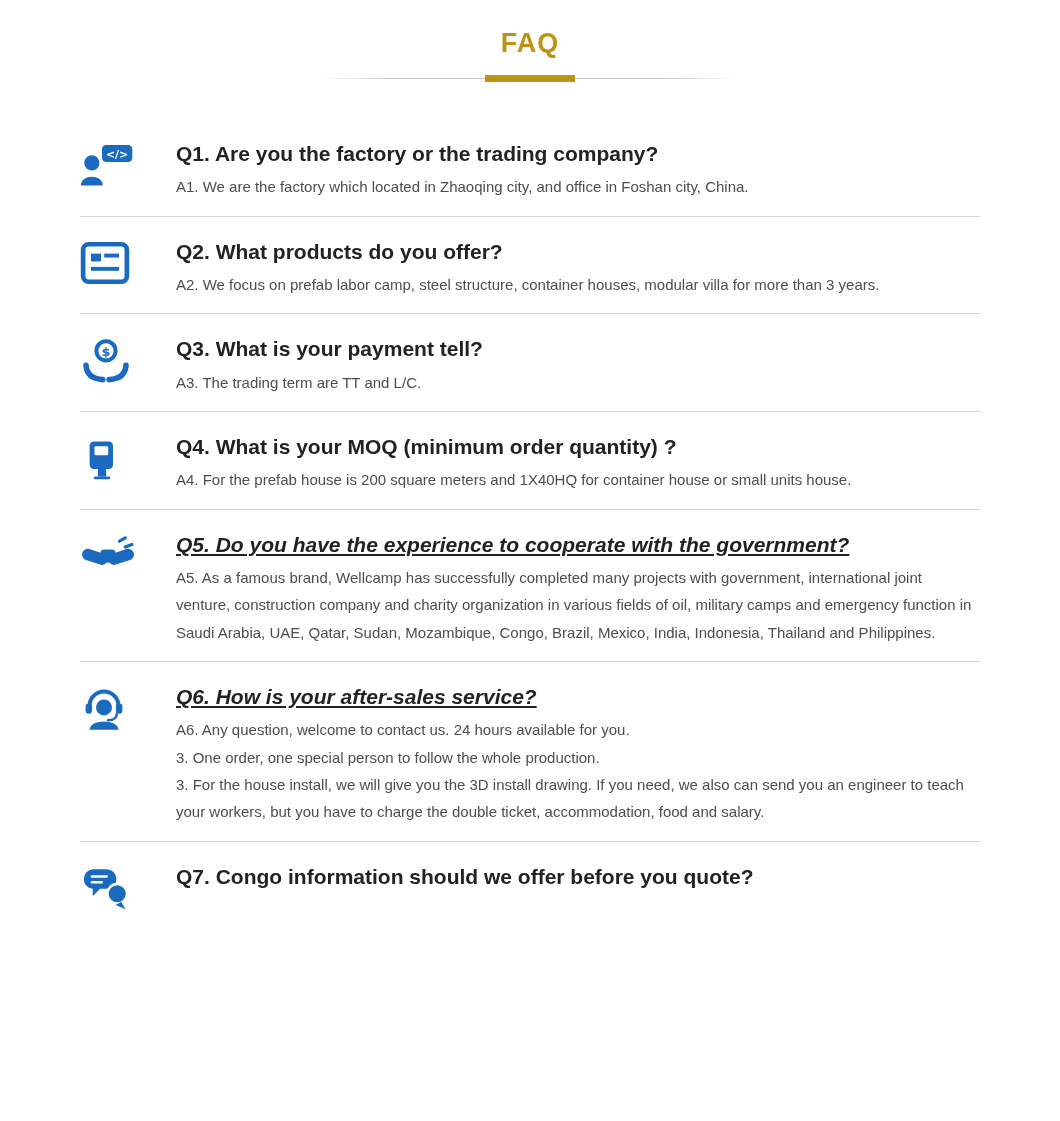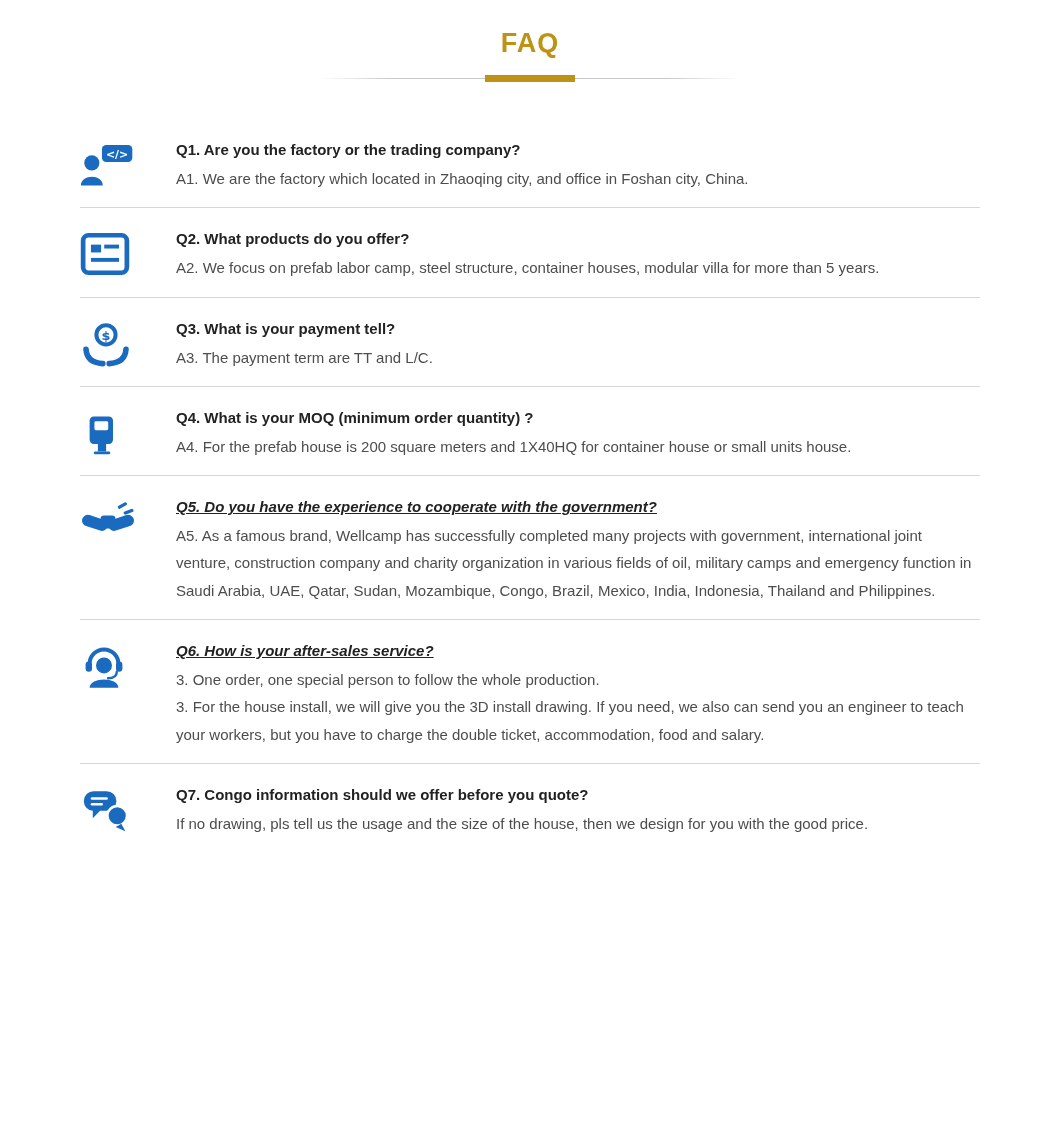--- a/index.html
+++ b/index.html
@@ -53,21 +53,21 @@
   }
   .faq-item:last-child { border-bottom: none; }
   .icon-col {
     flex: 0 0 96px;
     width: 96px;
     padding-top: 8px;
   }
   .text-col { flex: 1; min-width: 0; }
   .question {
     margin: 4px 0 5px;
-    font-size: 15px;
+    font-size: 21px;
     font-weight: bold;
     color: #222222;
     line-height: 1.4;
   }
   .question.italic { font-style: italic; text-decoration: underline; }
   .answer {
     margin: 0;
     font-size: 15px;
     line-height: 1.82;
     color: #4d4d4d;
@@ -114,38 +114,38 @@
           <svg viewBox="0 0 64 56" width="50" height="44">
             <rect x="4" y="4" width="56" height="48" rx="7" fill="none" stroke="#1A6BBF" stroke-width="6"></rect>
             <rect x="14" y="16" width="13" height="10" fill="#1A6BBF"></rect>
             <rect x="31" y="16" width="19" height="5" fill="#1A6BBF"></rect>
             <rect x="14" y="33" width="36" height="5" fill="#1A6BBF"></rect>
           </svg>
         </span>
       </div>
       <div class="text-col">
         <h3 class="question">Q2. What products do you offer?</h3>
-        <p class="answer">A2. We focus on prefab labor camp, steel structure, container houses, modular villa for more than 5 years.</p>
+        <p class="answer">A2. We focus on prefab labor camp, steel structure, container houses, modular villa for more than 3 years.</p>
       </div>
     </div>
 
     <div class="faq-item">
       <div class="icon-col">
         <span class="icon">
           <svg viewBox="0 0 64 60" width="52" height="48">
             <circle cx="32" cy="16" r="12" fill="none" stroke="#1A6BBF" stroke-width="5"></circle>
             <text x="32" y="22" fill="#1A6BBF" font-size="16" font-weight="bold" text-anchor="middle" font-family="DejaVu Sans, sans-serif">$</text>
             <path d="M7 34 q1 17 21 18" fill="none" stroke="#1A6BBF" stroke-width="7" stroke-linecap="round"></path>
             <path d="M57 34 q-1 17 -21 18" fill="none" stroke="#1A6BBF" stroke-width="7" stroke-linecap="round"></path>
           </svg>
         </span>
       </div>
       <div class="text-col">
         <h3 class="question">Q3. What is your payment tell?</h3>
-        <p class="answer">A3. The payment term are TT and L/C.</p>
+        <p class="answer">A3. The trading term are TT and L/C.</p>
       </div>
     </div>
 
     <div class="faq-item">
       <div class="icon-col">
         <span class="icon">
           <svg viewBox="0 0 64 58" width="44" height="48">
             <rect x="14" y="2" width="34" height="40" rx="6" fill="#1A6BBF"></rect>
             <rect x="21" y="9" width="20" height="13" rx="2" fill="#ffffff"></rect>
             <rect x="26" y="42" width="12" height="11" fill="#1A6BBF"></rect>
@@ -186,37 +186,37 @@
             <rect x="7" y="21" width="8" height="13" rx="4" fill="#1A6BBF"></rect>
             <rect x="45" y="21" width="8" height="13" rx="4" fill="#1A6BBF"></rect>
             <circle cx="30" cy="26" r="10" fill="#1A6BBF"></circle>
             <path d="M12 54 C12 40 48 40 48 54 Z" fill="#1A6BBF"></path>
             <path d="M46 34 q0 8 -11 8" fill="none" stroke="#1A6BBF" stroke-width="3" stroke-linecap="round"></path>
           </svg>
         </span>
       </div>
       <div class="text-col">
         <h3 class="question italic">Q6. How is your after-sales service?</h3>
+        <p class="answer">A6. Any question, welcome to contact us. 24 hours available for you.</p>
         <p class="answer">3. One order, one special person to follow the whole production.</p>
         <p class="answer">3. For the house install, we will give you the 3D install drawing. If you need, we also can send you an engineer to teach your workers, but you have to charge the double ticket, accommodation, food and salary.</p>
       </div>
     </div>
 
     <div class="faq-item">
       <div class="icon-col">
         <span class="icon">
           <svg viewBox="0 0 60 54" width="50" height="44">
             <path d="M4 16 a12 12 0 0 1 12 -12 h16 a12 12 0 0 1 0 24 h-8 l-9 9 v-9 a12 12 0 0 1 -11 -12 z" fill="#1A6BBF"></path>
             <path d="M14 13 h18" stroke="#ffffff" stroke-width="3" stroke-linecap="round"></path>
             <path d="M14 20 h12" stroke="#ffffff" stroke-width="3" stroke-linecap="round"></path>
             <circle cx="45" cy="34" r="12" fill="#1A6BBF" stroke="#ffffff" stroke-width="3"></circle>
             <path d="M50 44 l5 9 -12 -5 z" fill="#1A6BBF"></path>
           </svg>
         </span>
       </div>
       <div class="text-col">
         <h3 class="question">Q7. Congo information should we offer before you quote?</h3>
-        <p class="answer">If no drawing, pls tell us the usage and the size of the house, then we design for you with the good price.</p>
       </div>
     </div>
 
   </div>
 </div>
 
 </body></html>

